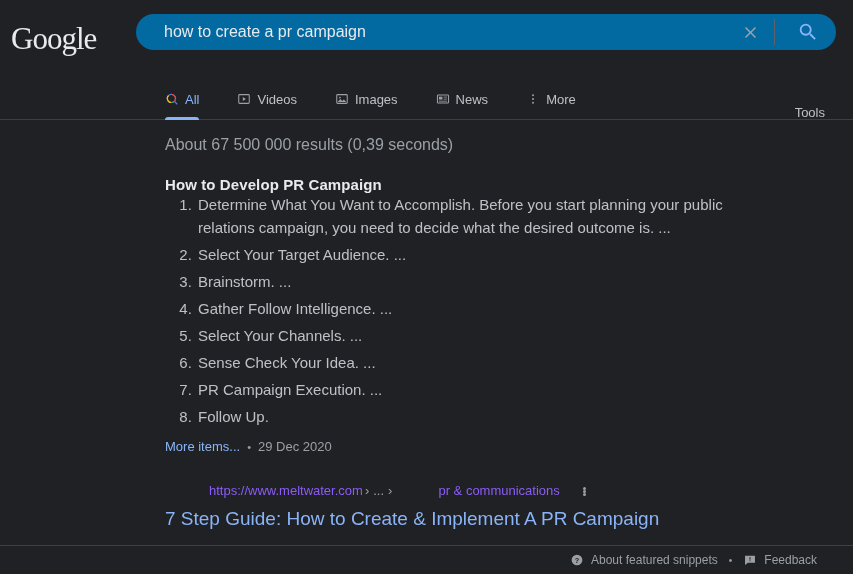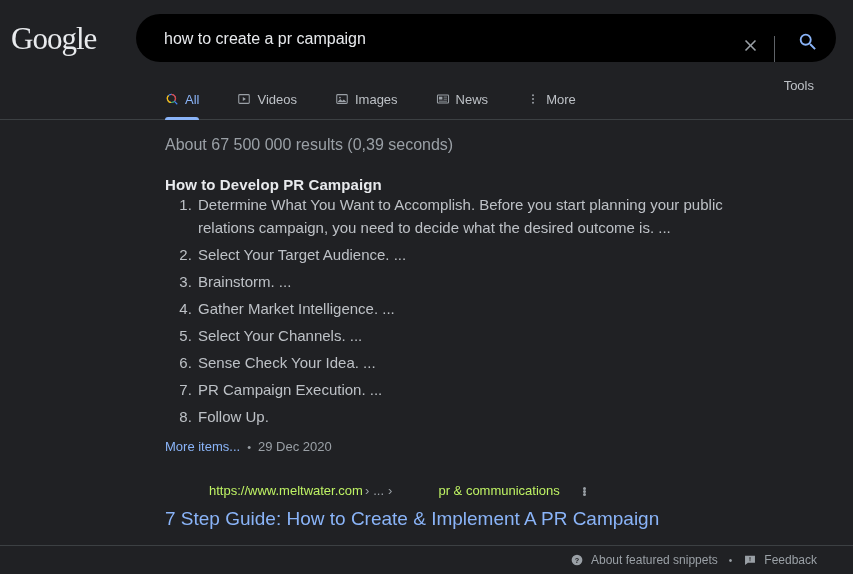--- a/index.html
+++ b/index.html
@@ -30,25 +30,25 @@
     color: #e8eaed;
     font-weight: 400;
     user-select: none;
   }
 
   .searchbar {
     position: absolute;
     left: 136px;
     top: 14px;
     width: 700px;
-    height: 48px;
-    background: #000000;
+    height: 36px;
+    background: #0369a1;
     border-radius: 24px;
     display: flex;
-    align-items: flex-end;
+    align-items: center;
   }
   .search-input {
     flex: 1;
     border: none;
     outline: none;
     background: transparent;
     color: #e8eaed;
     font-size: 16px;
     font-family: "Liberation Sans", sans-serif;
     padding: 0 0 0 28px;
@@ -119,25 +119,25 @@
   .tab.active::after {
     content: "";
     position: absolute;
     left: 0; right: 0; bottom: 0;
     height: 3px;
     background: #8ab4f8;
     border-radius: 3px 3px 0 0;
   }
   .tools-btn {
     position: absolute;
-    right: 39px;
+    right: 28px;
     top: 0;
     height: 42px;
     display: flex;
-    align-items: flex-start;
+    align-items: flex-end;
     font-size: 13px;
     color: #bdc1c6;
     cursor: pointer;
   }
 
   
   .content {
     position: relative;
     padding-left: 165px;
     padding-top: 16px;
@@ -191,21 +191,21 @@
 
   
   .result-block { margin-top: 27px; }
   .result-url-row {
     display: flex;
     align-items: center;
     font-size: 13px;
     color: #bdc1c6;
     line-height: 20px;
   }
-  .result-url { color: #bef264; padding-left: 44px; }
+  .result-url { color: #8b5cf6; padding-left: 44px; }
   .url-crumb-sep { color: #9aa0a6; padding: 0 2px; }
   .kebab {
     margin-left: 18px;
     cursor: pointer;
     display: flex;
     flex-direction: column;
     justify-content: space-between;
     height: 13px;
     padding: 2px 5px;
   }
@@ -359,21 +359,21 @@
     <div class="result-stats">About 67 500 000 results (0,39 seconds)</div>
 
     <div class="featured-snippet">
 
       <div class="snippet-heading">How to Develop PR Campaign</div>
 
       <ol class="snippet-list">
         <li>Determine What You Want to Accomplish. Before you start planning your public relations campaign, you need to decide what the desired outcome is. ...</li>
         <li>Select Your Target Audience. ...</li>
         <li>Brainstorm. ...</li>
-        <li>Gather Market Intelligence. ...</li>
+        <li>Gather Follow Intelligence. ...</li>
         <li>Select Your Channels. ...</li>
         <li>Sense Check Your Idea. ...</li>
         <li>PR Campaign Execution. ...</li>
         <li>Follow Up.</li>
       </ol>
 
       <div class="more-items-row">
         <span class="more-items-link">More items...</span>
         <span class="sep-dot">•</span>
         <span class="snippet-date">29 Dec 2020</span>

